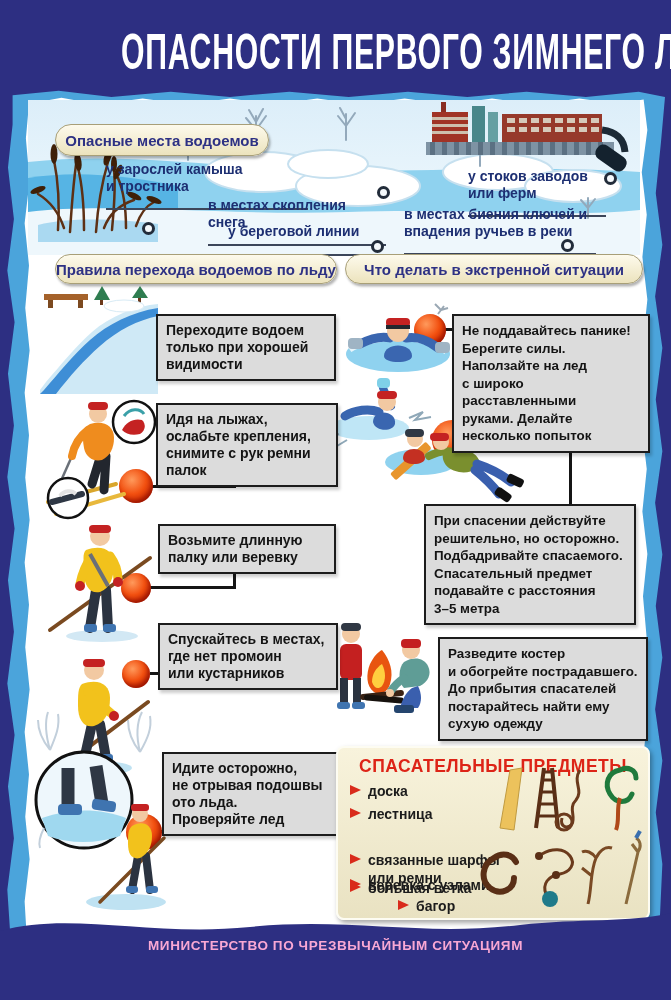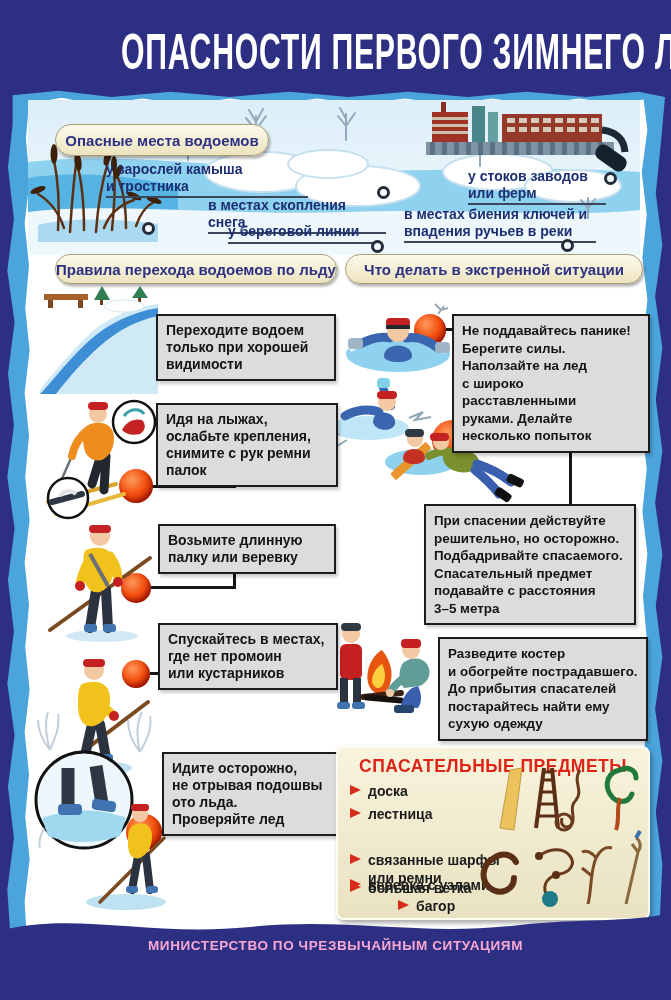--- a/index.html
+++ b/index.html
@@ -11,21 +11,21 @@
     0.8% 100%,0.2% 93%,1.2% 87%,0.3% 81%,1.3% 75%,0.2% 69%,1.2% 63%,0.3% 57%,1.3% 51%,0.2% 45%,1.2% 39%,0.3% 33%,1.3% 27%,0.2% 21%,1.2% 15%,0.3% 9%,1% 4%);}
   .content{left:24px;top:96px;width:624px;height:848px;background:#ffffff;
     clip-path:polygon(0.8% 0.9%,6% 0.2%,12% 1%,19% 0.3%,26% 1%,33% 0.3%,40% 1%,47% 0.3%,54% 1%,61% 0.3%,68% 1%,75% 0.3%,82% 1%,89% 0.3%,95% 0.9%,99.3% 0.4%,
     99.9% 4%,99% 9%,99.8% 14%,99.1% 19%,99.9% 24%,99.2% 29%,99.8% 34%,99% 39%,99.8% 44%,99.1% 49%,99.9% 54%,99.2% 59%,99.8% 64%,99% 69%,99.8% 74%,99.1% 79%,99.9% 84%,99.2% 89%,99.8% 94%,99.4% 100%,
     0.5% 100%,0.1% 95%,0.9% 90%,0.2% 85%,0.8% 80%,0.1% 75%,0.9% 70%,0.2% 65%,0.8% 60%,0.1% 55%,0.9% 50%,0.2% 45%,0.8% 40%,0.1% 35%,0.9% 30%,0.2% 25%,0.8% 20%,0.1% 15%,0.9% 10%,0.3% 5%);}
   .title{left:0;top:28px;width:671px;text-align:center;color:#ffffff;}
   .title span{display:inline-block;font-size:42px;font-weight:bold;white-space:nowrap;transform:scaleX(0.72) scaleY(1.18);transform-origin:center;letter-spacing:1px;}
   .cream{background:linear-gradient(#fdfaec,#ece3bd);border:1px solid #a89f78;border-radius:16px;
     box-shadow:1.5px 2.5px 2.5px rgba(0,0,0,0.3);color:#2d3184;font-weight:bold;font-size:15px;
     display:flex;align-items:center;justify-content:center;text-align:center;}
-  .lbl{color:#1d2f72;font-weight:bold;font-size:14px;line-height:1.18;white-space:pre-line;border-bottom:2px solid #3c465a;padding-bottom:2px;}
+  .lbl{color:#1d2f72;font-weight:bold;font-size:14px;line-height:1.18;white-space:pre-line;border-bottom:2px solid #3c465a;padding-bottom:14px;}
   .marker{width:13px;height:13px;border-radius:50%;background:#f4f8fb;border:3px solid #222c3a;box-sizing:border-box;}
   .gbox{background:#dcdcdc;border:2px solid #1c1c1c;color:#141414;font-weight:bold;
     padding:6px 8px;white-space:pre-line;box-shadow:2px 3px 3px rgba(0,0,0,0.2);box-sizing:border-box;}
   .f14{font-size:14px;line-height:17px;}
   .f13{font-size:13.4px;line-height:17.5px;}
   .rc{border-radius:50%;background:radial-gradient(circle at 38% 32%,#ff9a5c 0%,#f25010 45%,#cc2800 78%,#a81e00 100%);box-shadow:inset -2px -3px 4px rgba(110,0,0,0.5);}
   .hline,.vline{background:#151515;}
   .panel{background:linear-gradient(#f8f3dc,#e9e2c2);border:2px solid #fdfcf2;border-radius:8px;box-shadow:2px 3px 5px rgba(0,0,0,0.35);}
   .panel-title{position:absolute;left:0;top:8px;width:100%;text-align:center;color:#dd2417;font-weight:bold;font-size:17.5px;letter-spacing:0.5px;}
   .pi-row{position:absolute;display:flex;align-items:flex-start;justify-content:flex-end;}

